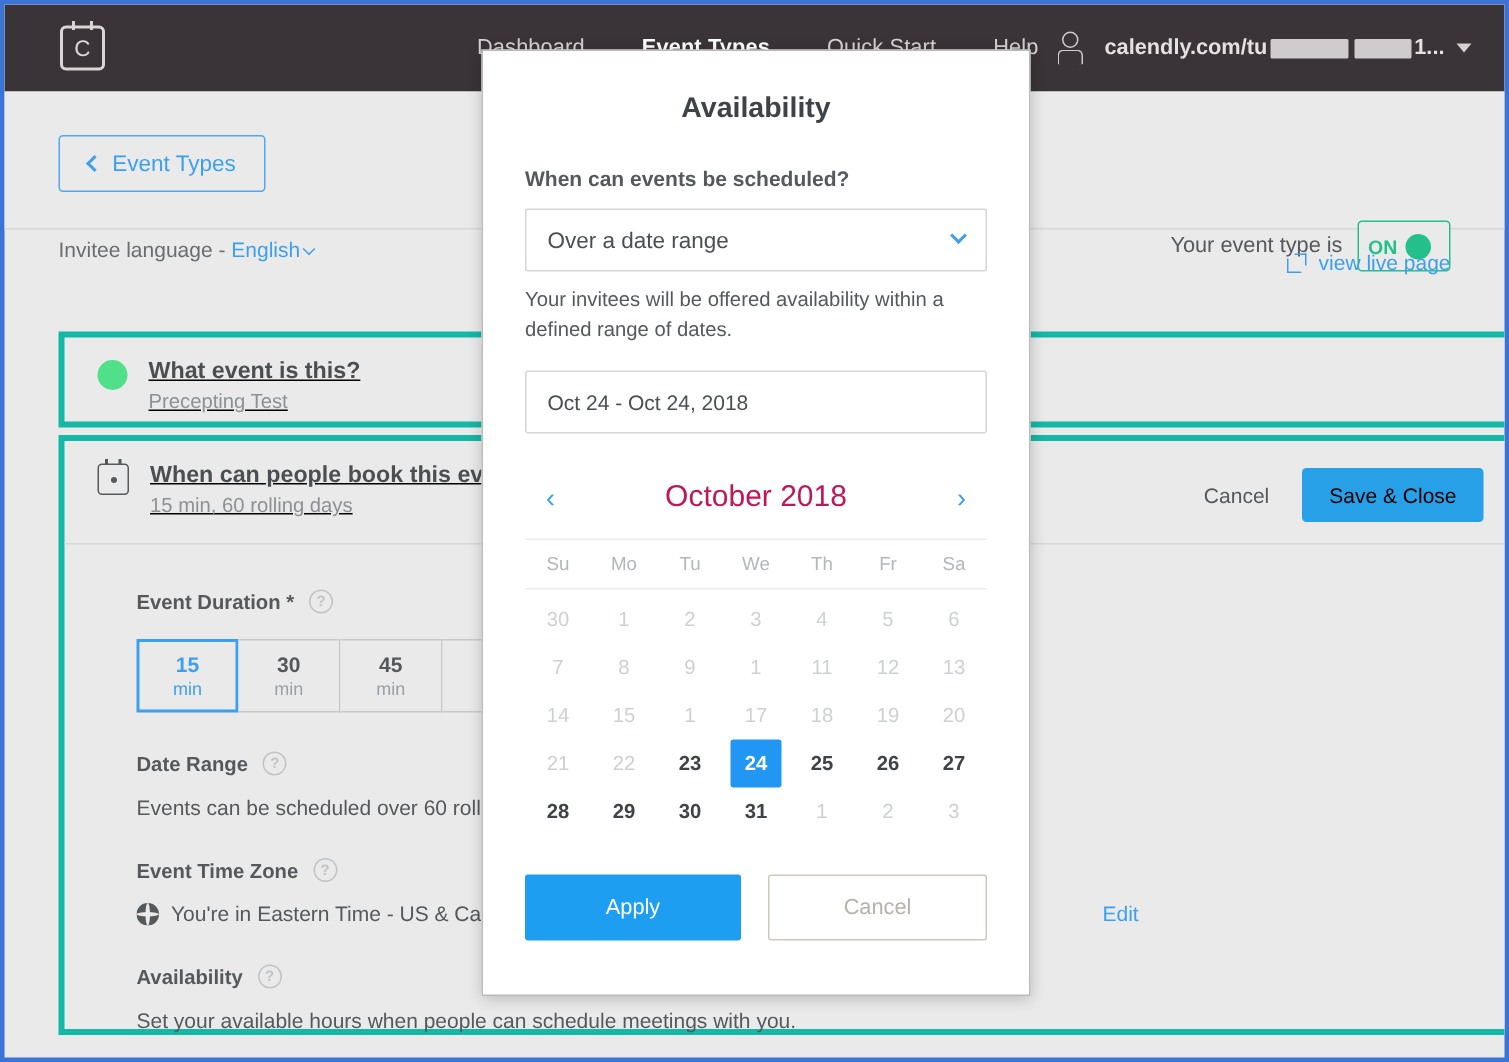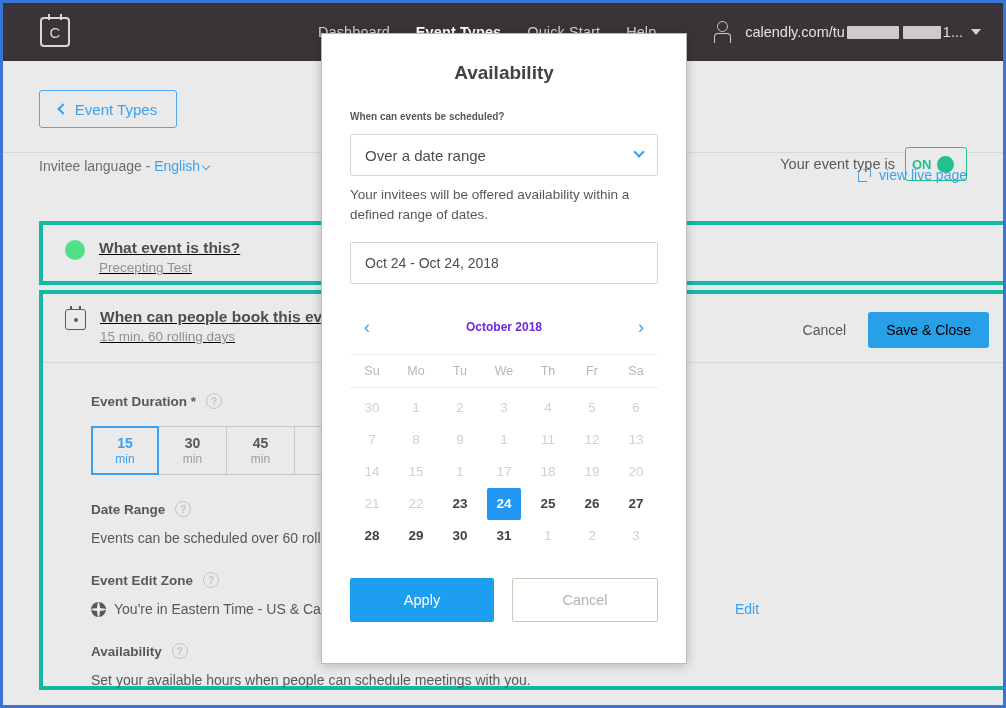--- a/index.html
+++ b/index.html
@@ -35,31 +35,31 @@
   }
   .cal-logo:before, .cal-logo:after {
     content: ""; position: absolute; top: -5px;
     width: 2px; height: 6px; background: #d9d6d7;
   }
   .cal-logo:before { left: 6px; }
   .cal-logo:after  { right: 6px; }
 
   #nav-links {
     position: absolute; left: 315px; top: 0; height: 58px;
-    display: flex; align-items: center; gap: 26px;
+    display: flex; align-items: center; gap: 38px;
   }
   .nav-link {
     color: #d6d2d4; font-size: 14.5px; letter-spacing: .1px;
     text-decoration: none; white-space: nowrap;
   }
   .nav-link.active { color: #ffffff; font-weight: bold; }
 
   #nav-right {
     position: absolute; right: 22px; top: 0; height: 58px;
-    display: flex; align-items: center; gap: 12px;
+    display: flex; align-items: center; gap: 12px; font-weight: bold;
   }
   .person-icon { width: 20px; height: 22px; position: relative; }
   .person-icon .head {
     position: absolute; left: 4px; top: 0;
     width: 11px; height: 11px; border: 1.6px solid #cfcbcd; border-radius: 50%;
   }
   .person-icon .body {
     position: absolute; left: 1px; top: 12px;
     width: 17px; height: 10px;
     border: 1.6px solid #cfcbcd; border-bottom: none;
@@ -224,21 +224,21 @@
     background: #ffffff;
     border: 1px solid #b9b9b9;
     box-shadow: 0 2px 10px rgba(0,0,0,.22);
     padding: 0 28px;
   }
   #modal-title {
     text-align: center; font-size: 19px; font-weight: bold; color: #3f4347;
     margin-top: 28px;
   }
   #modal-q {
-    font-size: 10px; font-weight: bold; color: #55595c; margin-top: 27px;
+    font-size: 14px; font-weight: bold; color: #55595c; margin-top: 27px;
   }
   #select-box {
     margin-top: 12px; height: 42px;
     border: 1px solid #d6d6d6; border-radius: 2px;
     display: flex; align-items: center; justify-content: space-between;
     padding: 0 14px; cursor: pointer;
   }
   #select-box .val { font-size: 15px; color: #4b4f52; }
   .caret-blue {
     width: 8px; height: 8px;
@@ -253,21 +253,21 @@
     border: 1px solid #d6d6d6; border-radius: 2px;
     display: flex; align-items: center; padding: 0 14px;
     font-size: 14px; color: #4b4f52; cursor: text;
   }
 
   #cal-head {
     margin-top: 26px; height: 34px;
     display: flex; align-items: center; justify-content: space-between;
     padding: 0 8px;
   }
-  #cal-month { font-size: 12px; color: #6d28d9; font-weight: bold; }
+  #cal-month { font-size: 20px; color: #be185d; }
   .nav-arrow { font-size: 18px; color: #3da0ee; cursor: pointer; padding: 0 6px; line-height: 1; }
   #cal-daynames {
     display: grid; grid-template-columns: repeat(7, 1fr);
     border-top: 1px solid #ececec; border-bottom: 1px solid #ececec;
     margin-top: 10px;
   }
   #cal-daynames div {
     text-align: center; padding: 9px 0; font-size: 12.5px; color: #b3b7ba;
   }
   #cal-grid { display: grid; grid-template-columns: repeat(7, 1fr); margin-top: 4px; }
@@ -412,21 +412,21 @@
       <div class="blk">
         <div class="field-label">
           <span>Date Range</span>
           <span class="qmark">?</span>
         </div>
         <div class="field-note clipped">Events can be scheduled over 60 rolling</div>
       </div>
 
       <div class="blk">
         <div class="field-label">
-          <span>Event Edit Zone</span>
+          <span>Event Time Zone</span>
           <span class="qmark">?</span>
         </div>
         <div class="tz-line clipped">
           <span class="globe"></span>
           <span>You're in Eastern Time - US &amp; Canad</span>
           <span id="tz-edit">Edit</span>
         </div>
       </div>
 
       <div class="blk">

